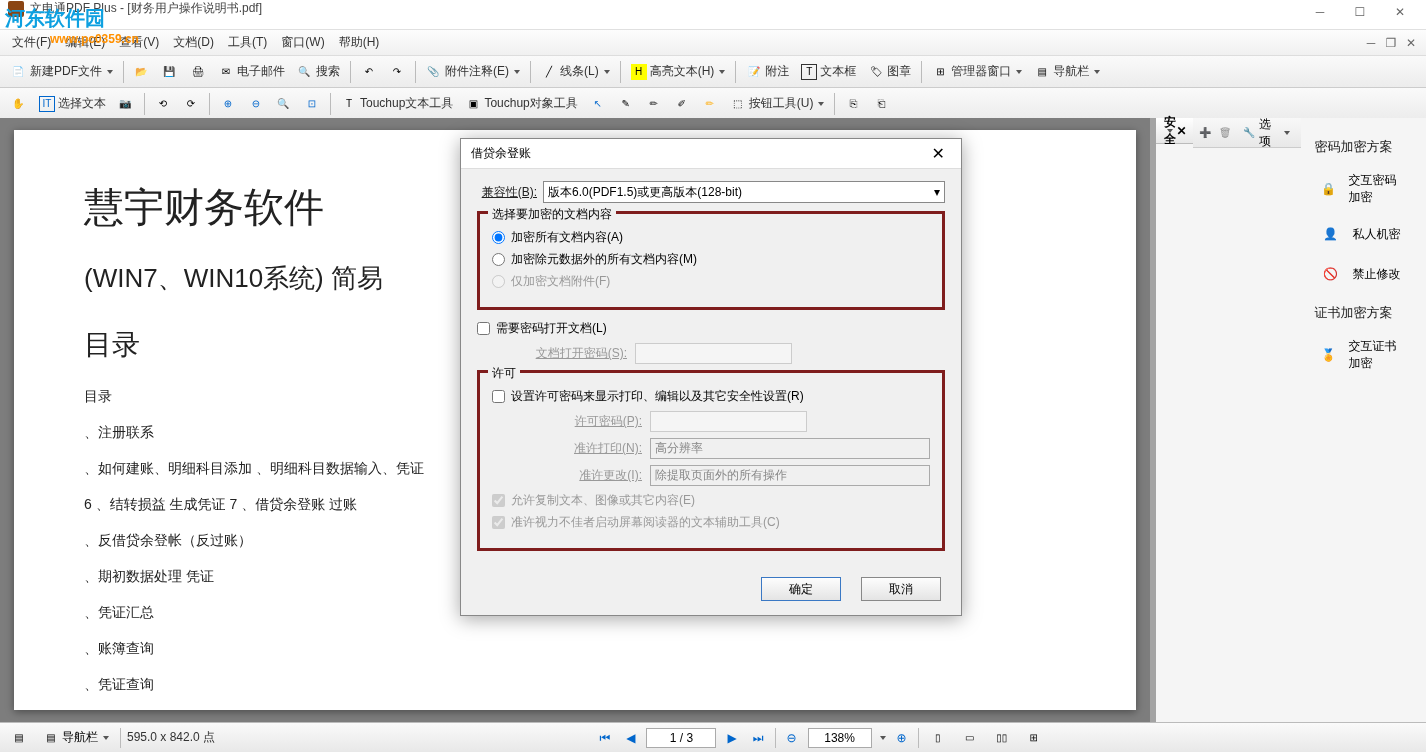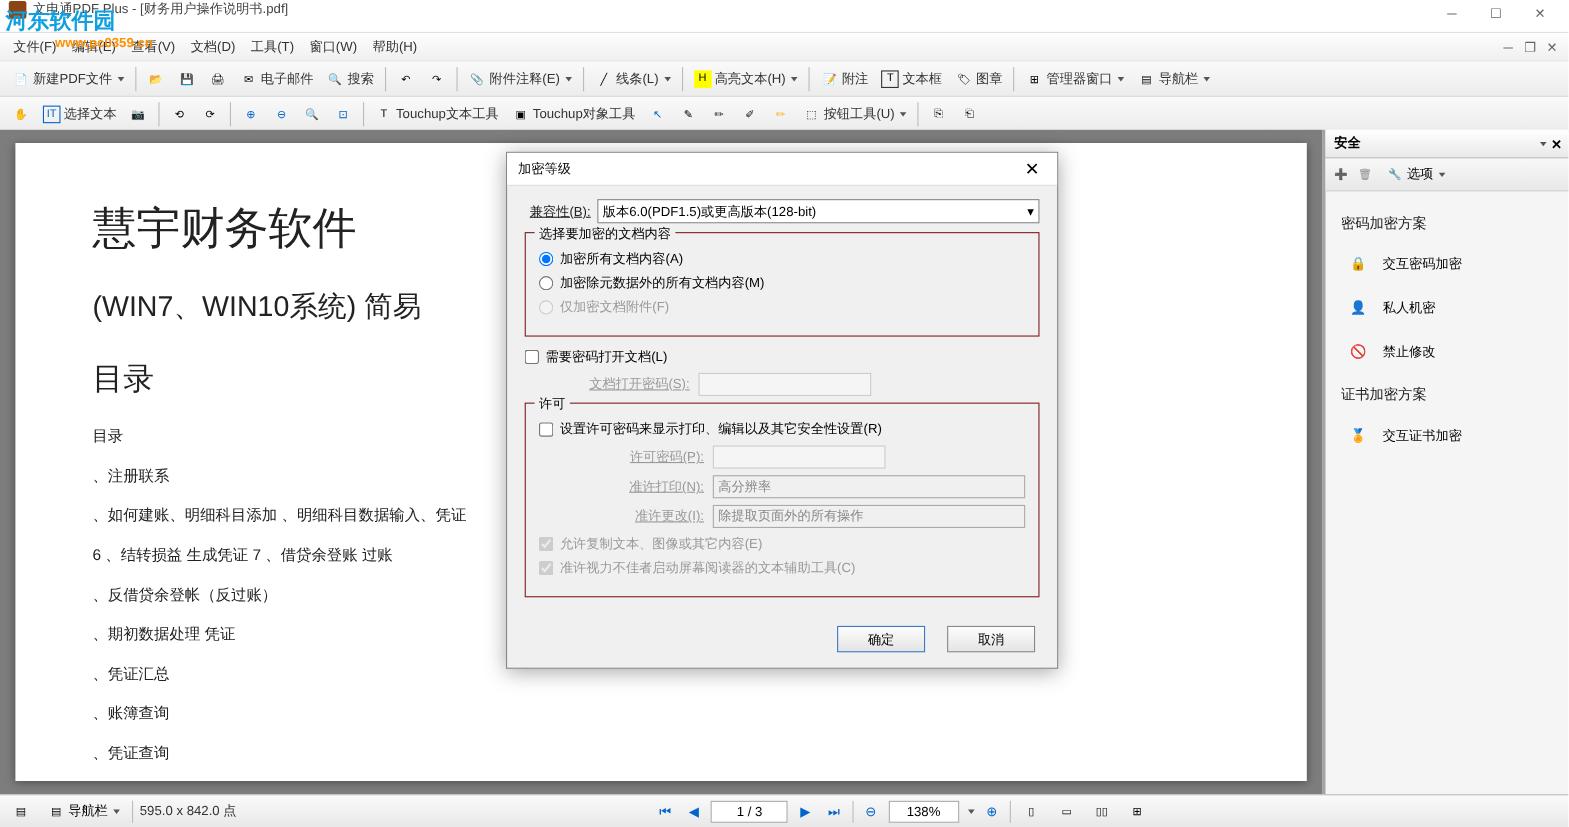--- a/index.html
+++ b/index.html
@@ -27,21 +27,21 @@
 .dd { width: 0; height: 0; border-left: 3px solid transparent; border-right: 3px solid transparent; border-top: 4px solid #555; margin-left: 2px; }
 
 .content-area { position: absolute; left: 0; right: 0; top: 118px; bottom: 30px; display: flex; }
 .doc-wrap { flex: 1; background: #7d7d7d; padding: 12px 14px; overflow: hidden; position: relative; }
 .doc-page { background: #fff; width: 100%; height: 100%; padding: 50px 70px; box-shadow: 0 2px 8px rgba(0,0,0,.4); overflow: hidden; }
 .doc-h1 { font-size: 40px; color: #222; margin-bottom: 26px; font-weight: 400; }
 .doc-h2 { font-size: 26px; color: #222; margin-bottom: 30px; font-weight: 400; }
 .doc-h3 { font-size: 28px; color: #222; margin-bottom: 24px; font-weight: 400; }
 .doc-p { font-size: 14px; color: #222; margin-bottom: 18px; }
 
-.side-panel { width: 224px; background: #f5f5f5; border-left: 3px solid #a3a3a3; display: flex; flex-direction: column; }
+.side-panel { width: 276px; background: #f5f5f5; border-left: 6px solid #a3a3a3; display: flex; flex-direction: row; }
 .side-title { height: 26px; display: flex; align-items: center; padding: 0 8px; border-bottom: 1px solid #bbb; background: linear-gradient(#fff,#e8e8e8); font-weight: bold; position: relative; }
 .side-title .dd2 { position: absolute; right: 20px; }
 .side-title .x { position: absolute; right: 6px; cursor: pointer; }
 .side-tools { height: 30px; display: flex; align-items: center; padding: 0 6px; gap: 6px; border-bottom: 1px solid #ccc; background: linear-gradient(#f8f8f8,#e8e8e8); }
 .side-body { padding: 10px 14px; }
 .side-section { font-weight: normal; margin: 10px 0 8px; color: #222; font-size: 13px; }
 .side-item { display: flex; align-items: center; gap: 10px; padding: 8px 4px; cursor: pointer; }
 .side-icon { width: 24px; height: 24px; display: flex; align-items: center; justify-content: center; }
 
 .status-bar { position: absolute; left: 0; right: 0; bottom: 0; height: 30px; border-top: 1px solid #bbb; background: linear-gradient(#fafafa,#e8e8e8); display: flex; align-items: center; padding: 0 6px; gap: 6px; }
@@ -49,21 +49,21 @@
 .page-input { width: 70px; height: 20px; text-align: center; border: 1px solid #aaa; background: #fff; }
 .zoom-input { width: 64px; height: 20px; text-align: center; border: 1px solid #aaa; background: #fff; }
 
 .dialog { position: absolute; left: 460px; top: 138px; width: 502px; background: #f0f0f0; border: 1px solid #888; box-shadow: 0 3px 18px rgba(0,0,0,.35); z-index: 500; }
 .dlg-title { height: 30px; background: #fff; display: flex; align-items: center; justify-content: space-between; padding: 0 10px; border-bottom: 1px solid #ddd; }
 .dlg-close { cursor: pointer; font-size: 16px; padding: 2px 6px; }
 .dlg-body { padding: 12px 16px 8px; }
 .dlg-row { display: flex; align-items: center; margin-bottom: 8px; gap: 6px; }
 .dlg-label { width: 60px; text-align: right; color: #222; text-decoration: underline; }
 .dlg-select { flex: 1; height: 22px; border: 1px solid #888; background: #fff; padding: 0 4px; display: flex; align-items: center; justify-content: space-between; }
-.dlg-group { border: 1px solid #7f1d1d; margin: 6px 0 10px; padding: 10px 12px 12px; position: relative; }
+.dlg-group { border: 3px solid #7f1d1d; margin: 6px 0 10px; padding: 10px 12px 12px; position: relative; }
 .dlg-group-title { position: absolute; top: -8px; left: 8px; background: #f0f0f0; padding: 0 4px; }
 .dlg-radio, .dlg-check { display: flex; align-items: center; gap: 6px; margin: 5px 0; }
 .dlg-check.disabled, .dlg-radio.disabled { color: #999; }
 .dlg-sub { margin-left: 18px; }
 .dlg-field-row { display: flex; align-items: center; margin: 6px 0; }
 .dlg-field-label { width: 150px; text-align: right; margin-right: 8px; text-decoration: underline; }
 .dlg-field-label.disabled { color: #999; }
 .dlg-input { flex: 0 0 150px; height: 21px; border: 1px solid #aaa; background: #fff; }
 .dlg-input.disabled { background: #f5f5f5; border-color: #ccc; }
 .dlg-combo { flex: 1; height: 21px; border: 1px solid #aaa; background: #f0f0f0; padding: 0 4px; display: flex; align-items: center; color: #888; }
@@ -351,21 +351,21 @@
       <span class="icon-sq">▯▯</span>
     </div>
   <div class="tb-btn">
       <span class="icon-sq">⊞</span>
     </div>
   <div style="flex:1"></div>
 </div>
 
 <div class="dialog">
   <div class="dlg-title">
-    <span>加密等级</span>
+    <span>借贷余登账</span>
     <span class="dlg-close">✕</span>
   </div>
   <div class="dlg-body">
     <div class="dlg-row">
       <span class="dlg-label">兼容性(B):</span>
       <div class="dlg-select">
         <span>版本6.0(PDF1.5)或更高版本(128-bit)</span>
           <span>▾</span>
       </div>
     </div>

